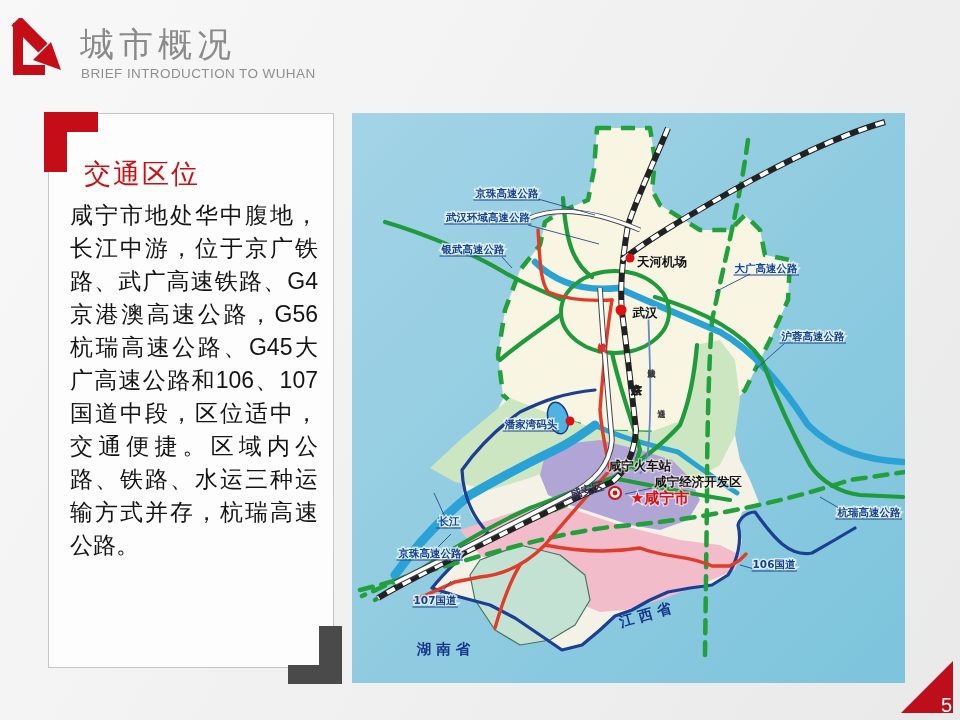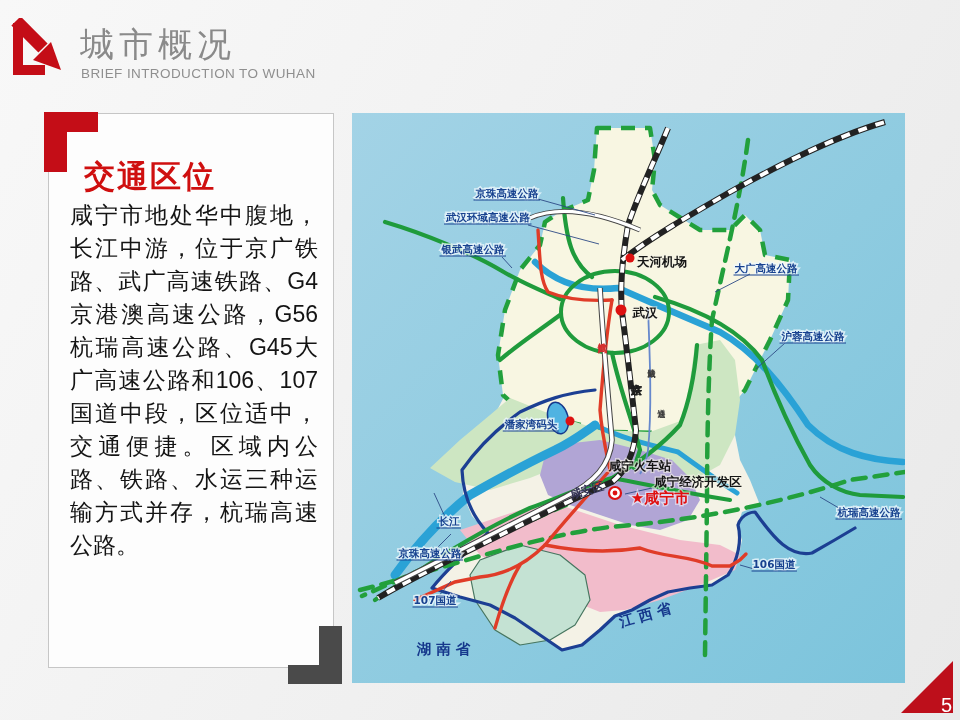--- a/index.html
+++ b/index.html
@@ -16,21 +16,21 @@
 
   
   .panel{position:absolute;left:48px;top:113px;width:284px;height:553px;
          background:#fdfdfd;border:1px solid #c6c6c6;}
   .corner-red{position:absolute;left:44px;top:112px;width:54px;height:60px;}
   .corner-red .h{position:absolute;left:0;top:0;width:54px;height:20px;background:#c40d17;}
   .corner-red .v{position:absolute;left:0;top:0;width:23px;height:60px;background:#c40d17;}
   .corner-dark{position:absolute;left:288px;top:626px;width:54px;height:58px;}
   .corner-dark .h{position:absolute;left:0;bottom:0;width:54px;height:19px;background:#4a4a4a;}
   .corner-dark .v{position:absolute;right:0;top:0;width:23px;height:58px;background:#4a4a4a;}
-  .panel-heading{position:absolute;left:84px;top:156px;font-size:31px;font-weight:bold;
+  .panel-heading{position:absolute;left:84px;top:156px;font-size:27px;font-weight:normal;
                  color:#cf0f0f;letter-spacing:2px;}
   .panel-body{position:absolute;left:70px;top:199px;width:248px;font-size:23px;
               line-height:33px;color:#141414;text-align:justify;}
 
   
   .mapsvg{position:absolute;left:352px;top:113px;}
   text.ml{font-family:"DejaVu Sans","Liberation Sans",sans-serif;}
   .road{font-size:10.5px;font-weight:bold;fill:#17418f;
         paint-order:stroke;stroke:rgba(238,248,252,.8);stroke-width:3px;}
   .city{font-size:12.5px;font-weight:bold;fill:#151515;

